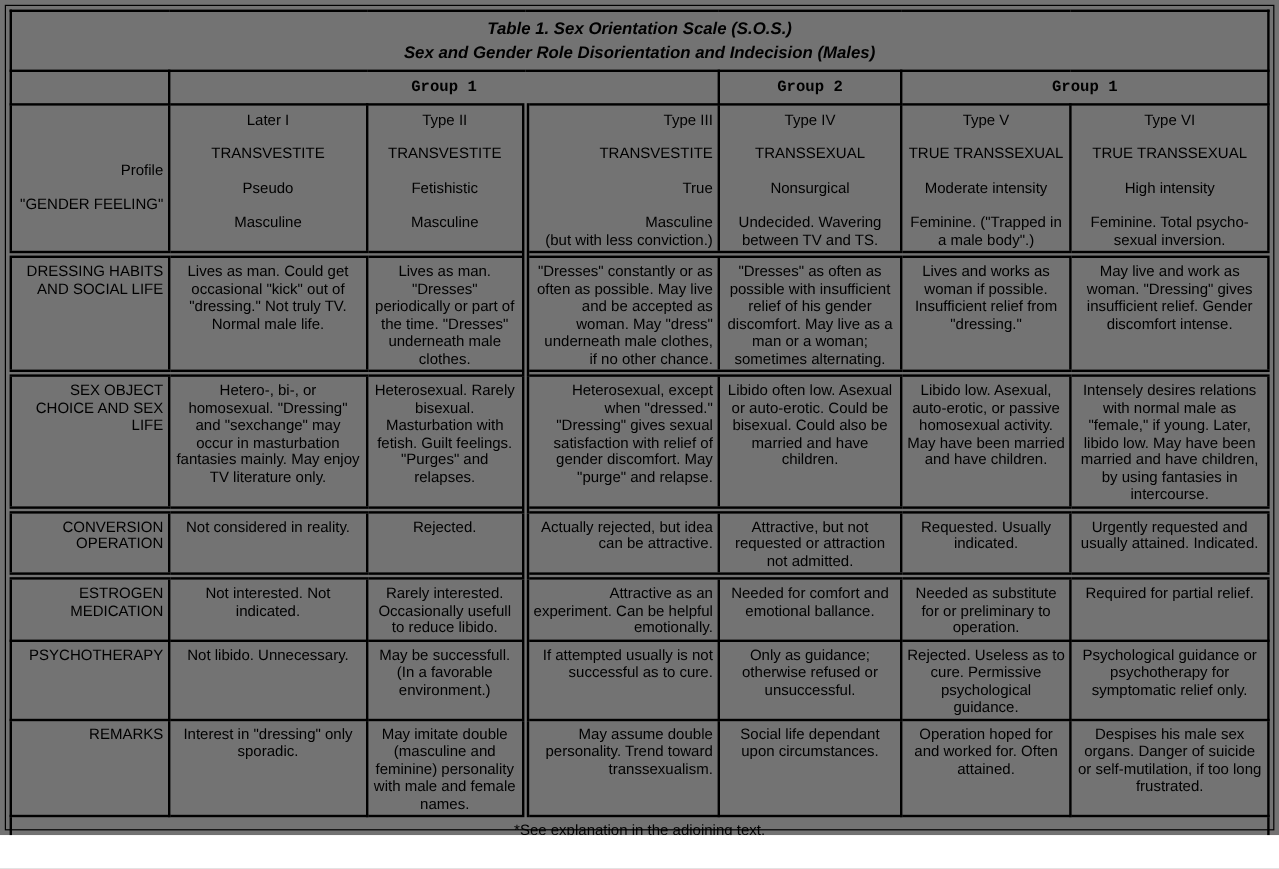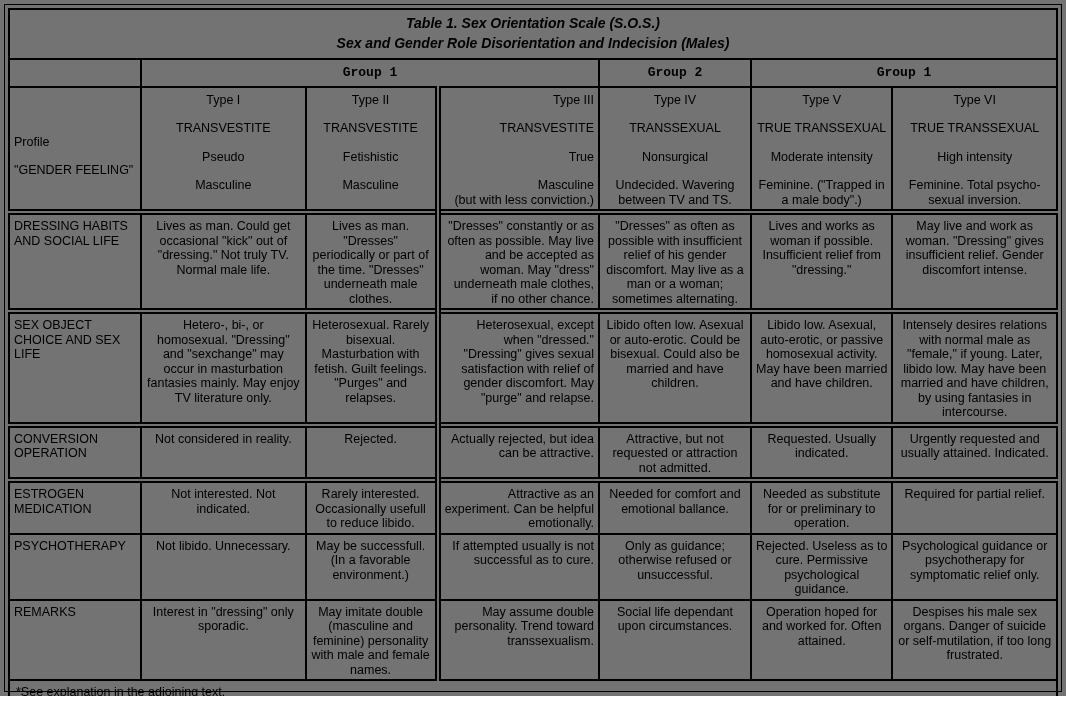--- a/index.html
+++ b/index.html
@@ -25,28 +25,28 @@
   .title-line { font-weight: bold; font-style: italic; font-size: 14px; line-height: 1.45; text-align: center; }
 
   .group-row td { vertical-align: middle; font-weight: bold; font-size: 13px; height: 28px; padding: 2px; font-family: Liberation Mono, monospace; }
 
   .type-row td { height: 114px; padding-top: 5px; }
   .type-cell div { margin-bottom: 14px; min-height: 14px; }
   .type-cell .preline { margin-bottom: 0; }
   .profile-head .spacer { height: 28px; }
   .profile-head div { margin-bottom: 14px; min-height: 14px; }
 
-  .rowhead { text-align: left; padding-top: 4px; }
+  .rowhead { text-align: right; padding-top: 4px; }
   .body-cell { padding-top: 4px; }
   .preline { white-space: pre-line; }
 
   tr.kinsey-row td { vertical-align: middle; padding: 1px 4px; }
 
   .footnote-cell { text-align: left; vertical-align: top; padding: 3px 6px; }
-  .footnote-cell div { line-height: 1.3; }
+  .footnote-cell div { line-height: 1.3; text-align: center; }
 </style>
 </head>
 <body>
 
 <div class="page">
   <div class="outer-frame">
     <table class="sos">
       <colgroup>
         <col style="width:12.6%">
           <col style="width:15.7%">
@@ -72,21 +72,21 @@
         <td colspan="2">Group 1</td>
       </tr>
 
       <tr class="type-row">
         <td class="rowhead profile-head">
           <div class="spacer"></div>
           <div>Profile</div>
           <div>"GENDER FEELING"</div>
         </td>
         <td class="type-cell">
-          <div>Type I</div>
+          <div>Later I</div>
           <div>TRANSVESTITE</div>
           <div>Pseudo</div>
           <div class="preline">Masculine</div>
         </td>
         <td class="type-cell">
           <div>Type II</div>
           <div>TRANSVESTITE</div>
           <div>Fetishistic</div>
           <div class="preline">Masculine</div>
         </td>

